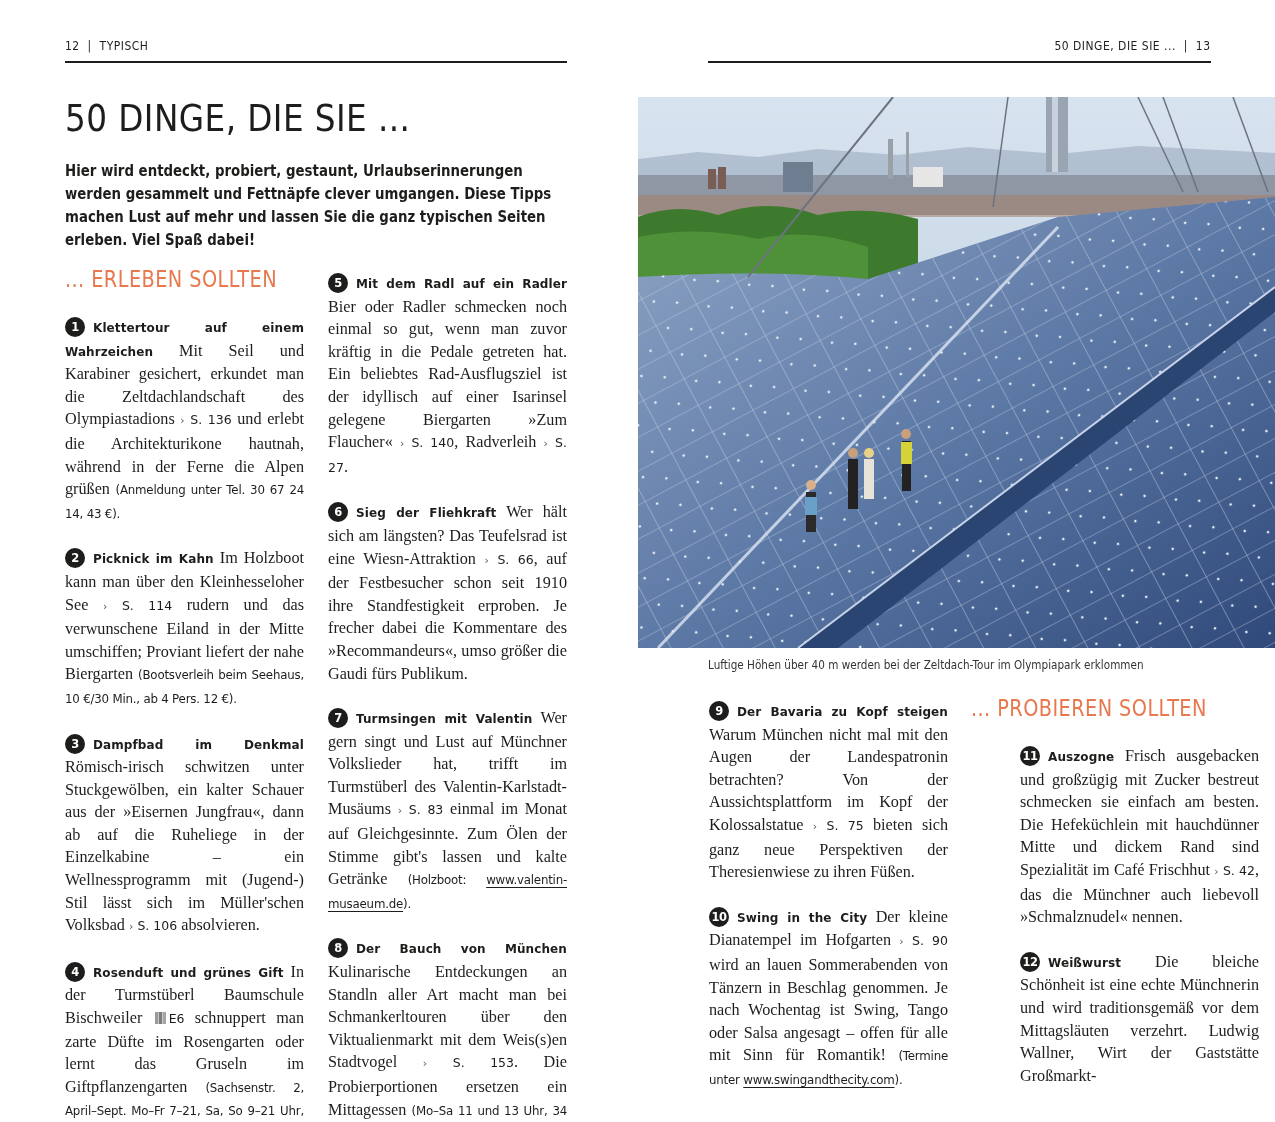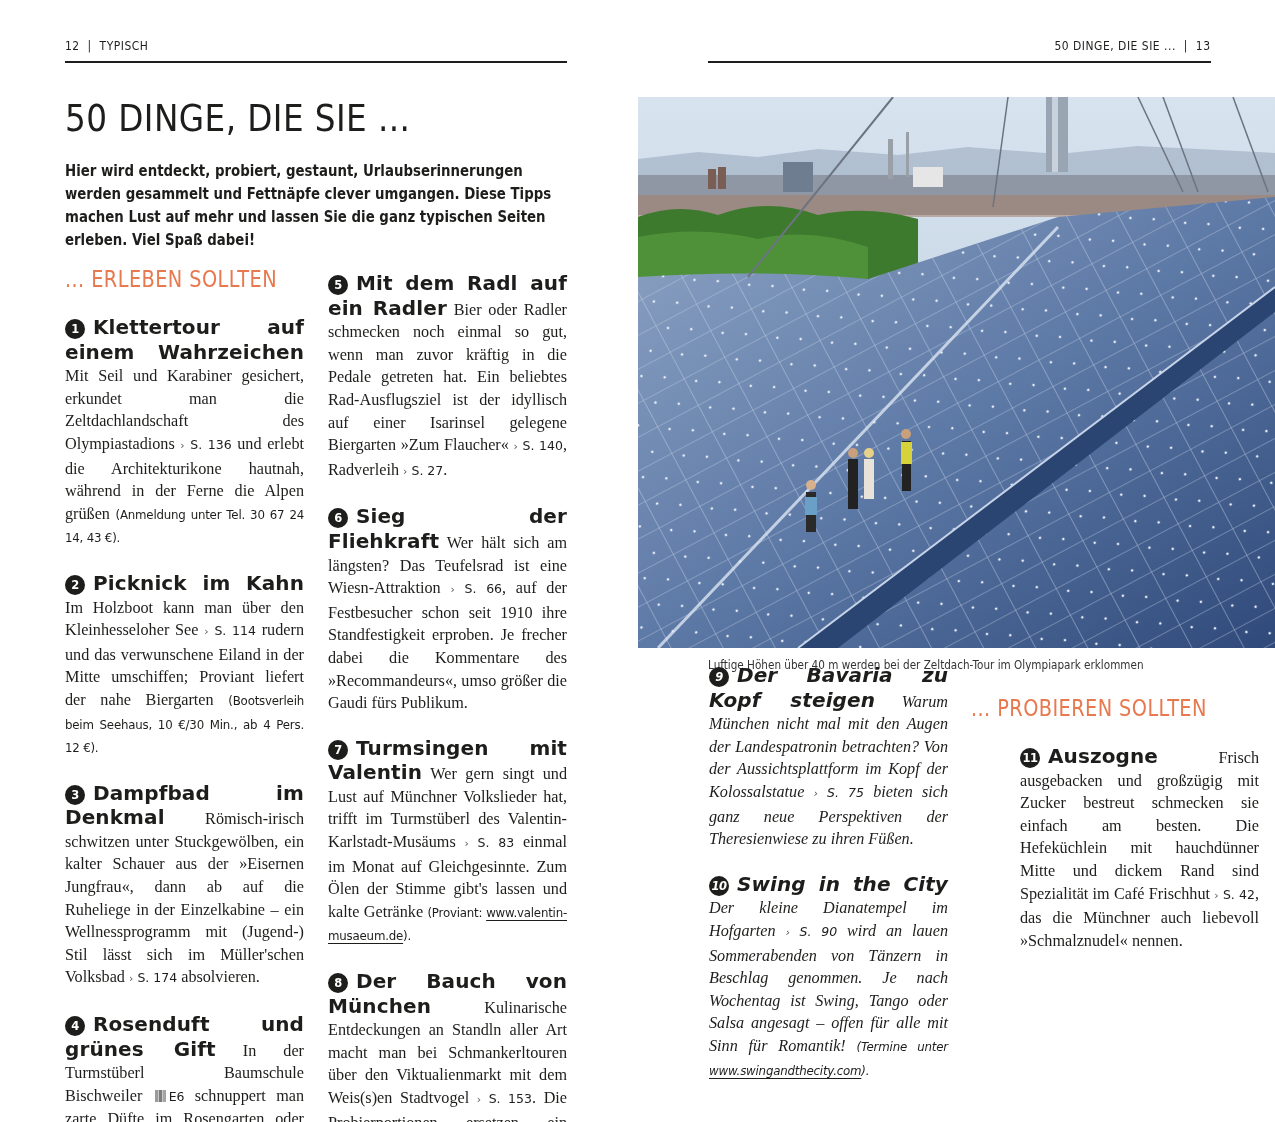--- a/index.html
+++ b/index.html
@@ -13,21 +13,21 @@
   .rule.right { left: 708px; width: 503px; }
 
   .page-title { position: absolute; left: 65px; top: 96px; font-family: "DejaVu Sans", sans-serif; font-size: 38px; font-weight: 500; letter-spacing: 0.5px; transform: scaleX(0.86); transform-origin: left top; margin: 0; white-space: nowrap; }
   .intro { position: absolute; left: 65px; top: 160px; width: 585px; font-family: "DejaVu Sans", sans-serif; font-weight: bold; font-size: 15.5px; line-height: 23px; transform: scaleX(0.86); transform-origin: left top; margin: 0; }
 
   .section-heading { position: absolute; font-family: "DejaVu Sans", sans-serif; font-size: 23px; color: #e8784e; letter-spacing: 0.5px; transform: scaleX(0.84); transform-origin: left top; margin: 0; white-space: nowrap; font-weight: 500; }
 
   .col { position: absolute; width: 238px; }
   .entry { font-family: "Liberation Serif", serif; font-size: 16.2px; line-height: 22.6px; text-align: justify; margin: 0 0 22px 0; hyphens: manual; }
   .num { display: inline-block; width: 20px; height: 20px; border-radius: 50%; background: #1d1d1b; color: #fff; font-family: "DejaVu Sans", sans-serif; font-weight: bold; font-size: 11.5px; line-height: 20px; text-align: center; vertical-align: 1px; margin-right: 8px; letter-spacing: -0.5px; }
-  .etitle { font-family: "DejaVu Sans", sans-serif; font-weight: bold; font-size: 20px; letter-spacing: 0.1px; }
+  .etitle { font-family: "DejaVu Sans", sans-serif; font-weight: bold; font-size: 12px; letter-spacing: 0.1px; }
   .ref { font-family: "DejaVu Sans", sans-serif; font-size: 12.5px; color: #1d1d1b; }
   .ref .arrow { font-size: 11px; color: #555; }
   .small { font-family: "DejaVu Sans", sans-serif; font-size: 11.8px; letter-spacing: -0.2px; }
   .link { text-decoration: underline; text-underline-offset: 3px; }
   .map-icon { display: inline-block; width: 11px; height: 12px; background: linear-gradient(90deg,#9a9a9a 0 30%,#c9c9c9 30% 38%,#7d7d7d 38% 68%,#c9c9c9 68% 74%,#a5a5a5 74%); vertical-align: -1px; margin: 0 3px 0 2px; }
 
   .photo { position: absolute; left: 638px; top: 97px; width: 637px; height: 551px; overflow: hidden; }
   .caption { position: absolute; left: 708px; top: 658px; font-family: "DejaVu Sans", sans-serif; font-size: 12px; color: #333; transform: scaleX(0.87); transform-origin: left top; white-space: nowrap; margin: 0; }
 </style>
 </head>
@@ -63,21 +63,21 @@
   <p class="entry">
     <span class="num">2</span><span class="etitle">Picknick im Kahn</span>
     <span>Im Holzboot kann man über den Kleinhesseloher See</span>
     <span class="ref"><span class="arrow">›</span> <span>S. 114</span></span>
     <span>rudern und das verwunschene Eiland in der Mitte umschiffen; Proviant liefert der nahe Biergarten</span>
     <span class="small">(Bootsverleih beim Seehaus, 10 €/30 Min., ab 4 Pers. 12 €).</span>
   </p>
   <p class="entry">
     <span class="num">3</span><span class="etitle">Dampfbad im Denkmal</span>
     <span>Römisch-irisch schwitzen unter Stuckgewölben, ein kalter Schauer aus der »Eisernen Jungfrau«, dann ab auf die Ruheliege in der Einzelkabine – ein Wellnessprogramm mit (Jugend-) Stil lässt sich im Müller'schen Volksbad</span>
-    <span class="ref"><span class="arrow">›</span> <span>S. 174</span></span>
+    <span class="ref"><span class="arrow">›</span> <span>S. 106</span></span>
     <span>absolvieren.</span>
   </p>
   <p class="entry">
     <span class="num">4</span><span class="etitle">Rosenduft und grünes Gift</span>
     <span>In der Turmstüberl Baumschule Bischweiler</span>
     <span class="ref"><span class="map-icon"></span><span>E6</span></span>
     <span>schnuppert man zarte Düfte im Rosengarten oder lernt das Gruseln im Giftpflanzengarten</span>
     <span class="small">(Sachsenstr. 2, April–Sept. Mo–Fr 7–21, Sa, So 9–21 Uhr, Eintritt frei).</span>
   </p>
 </div>
@@ -92,21 +92,21 @@
   <p class="entry">
     <span class="num">6</span><span class="etitle">Sieg der Fliehkraft</span>
     <span>Wer hält sich am längsten? Das Teufelsrad ist eine Wiesn-Attraktion</span>
     <span class="ref"><span class="arrow">›</span> <span>S. 66</span></span><span>, auf der Festbesucher schon seit 1910 ihre Standfestigkeit erproben. Je frecher dabei die Kommentare des »Recommandeurs«, umso größer die Gaudi fürs Publikum.</span>
   </p>
   <p class="entry">
     <span class="num">7</span><span class="etitle">Turmsingen mit Valentin</span>
     <span>Wer gern singt und Lust auf Münchner Volkslieder hat, trifft im Turmstüberl des Valentin-Karlstadt-Musäums</span>
     <span class="ref"><span class="arrow">›</span> <span>S. 83</span></span>
     <span>einmal im Monat auf Gleichgesinnte. Zum Ölen der Stimme gibt's lassen und kalte Getränke</span>
-    <span class="small"><span>(Proviant: </span><span class="link">www.valentin-musaeum.de</span><span>).</span></span>
+    <span class="small"><span>(Holzboot: </span><span class="link">www.valentin-musaeum.de</span><span>).</span></span>
   </p>
   <p class="entry">
     <span class="num">8</span><span class="etitle">Der Bauch von München</span>
     <span>Kulinarische Entdeckungen an Standln aller Art macht man bei Schmankerltouren über den Viktualienmarkt mit dem Weis(s)en Stadtvogel</span>
     <span class="ref"><span class="arrow">›</span> <span>S. 153</span></span><span>. Die Probierportionen ersetzen ein Mittagessen</span>
     <span class="small">(Mo–Sa 11 und 13 Uhr, 34 €, Anmeldung erforderlich).</span>
   </p>
 </div>
 
 <div class="photo">
@@ -173,21 +173,21 @@
       <rect x="226" y="362" width="10" height="40" fill="#e8e3d8"></rect>
       <circle cx="231" cy="356" r="5" fill="#e8d28a"></circle>
       <rect x="264" y="344" width="9" height="50" fill="#222"></rect>
       <rect x="263" y="345" width="11" height="22" fill="#d6d33a"></rect>
       <circle cx="268" cy="337" r="5" fill="#c9a07c"></circle>
     </g>
   </svg>
 </div>
 <p class="caption">Luftige Höhen über 40 m werden bei der Zeltdach-Tour im Olympiapark erklommen</p>
 
-<div class="col" style="left:709px; top:664px; width:239px;font-style:italic;">
+<div class="col" style="left:709px; top:700px; width:239px;">
   <p class="entry">
     <span class="num">9</span><span class="etitle">Der Bavaria zu Kopf steigen</span>
     <span>Warum München nicht mal mit den Augen der Landespatronin betrachten? Von der Aussichtsplattform im Kopf der Kolossalstatue</span>
     <span class="ref"><span class="arrow">›</span> <span>S. 75</span></span>
     <span>bieten sich ganz neue Perspektiven der Theresienwiese zu ihren Füßen.</span>
   </p>
   <p class="entry">
     <span class="num">10</span><span class="etitle">Swing in the City</span>
     <span>Der kleine Dianatempel im Hofgarten</span>
     <span class="ref"><span class="arrow">›</span> <span>S. 90</span></span>
@@ -197,13 +197,17 @@
 </div>
 
 <h2 class="section-heading" style="left:971px; top:695px;">... PROBIEREN SOLLTEN</h2>
 
 <div class="col" style="left:1020px; top:745px; width:239px;">
   <p class="entry">
     <span class="num">11</span><span class="etitle">Auszogne</span>
     <span>Frisch ausgebacken und großzügig mit Zucker bestreut schmecken sie einfach am besten. Die Hefeküchlein mit hauchdünner Mitte und dickem Rand sind Spezialität im Café Frischhut</span>
     <span class="ref"><span class="arrow">›</span> <span>S. 42</span></span><span>, das die Münchner auch liebevoll »Schmalznudel« nennen.</span>
   </p>
+  <p class="entry">
+    <span class="num">12</span><span class="etitle">Weißwurst</span>
+    <span>Die bleiche Schönheit ist eine echte Münchnerin und wird traditionsgemäß vor dem Mittagsläuten verzehrt. Ludwig Wallner, Wirt der Gaststätte Großmarkt-</span>
+  </p>
 </div>
 
 </body></html>

